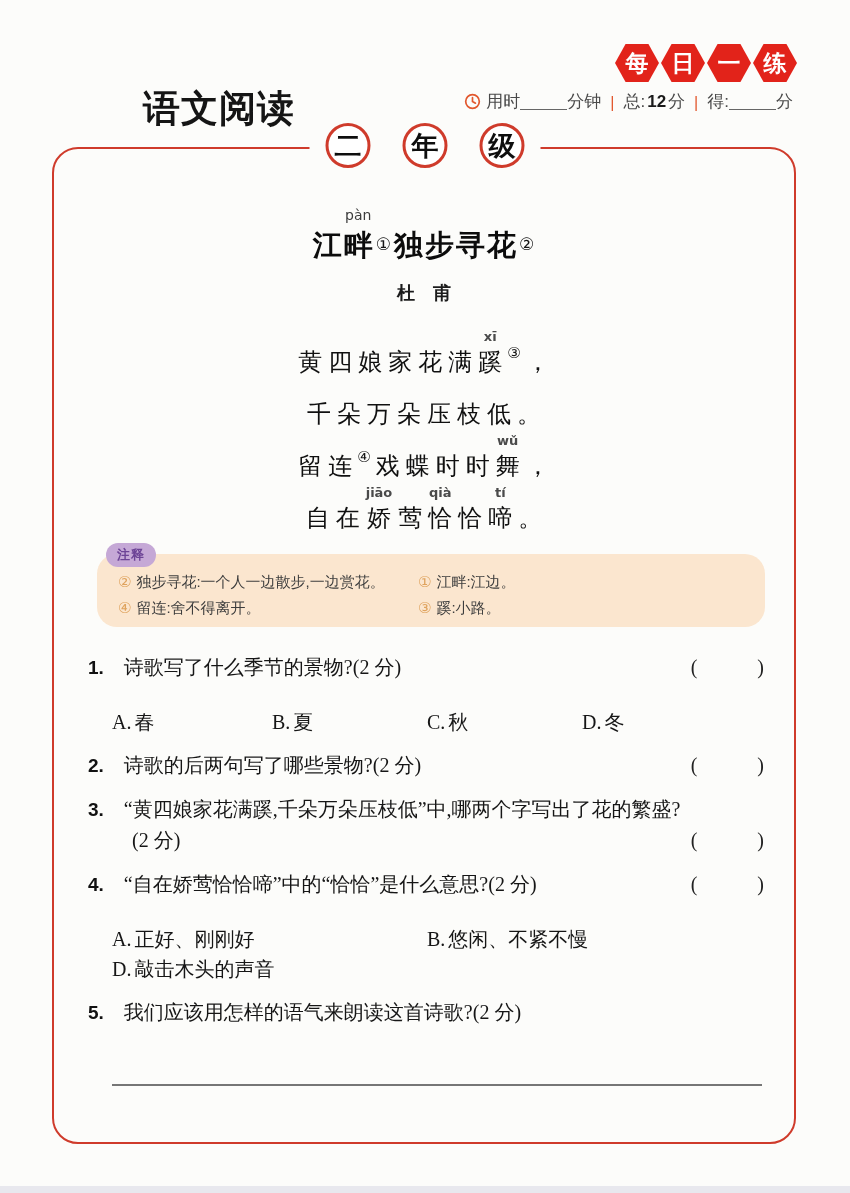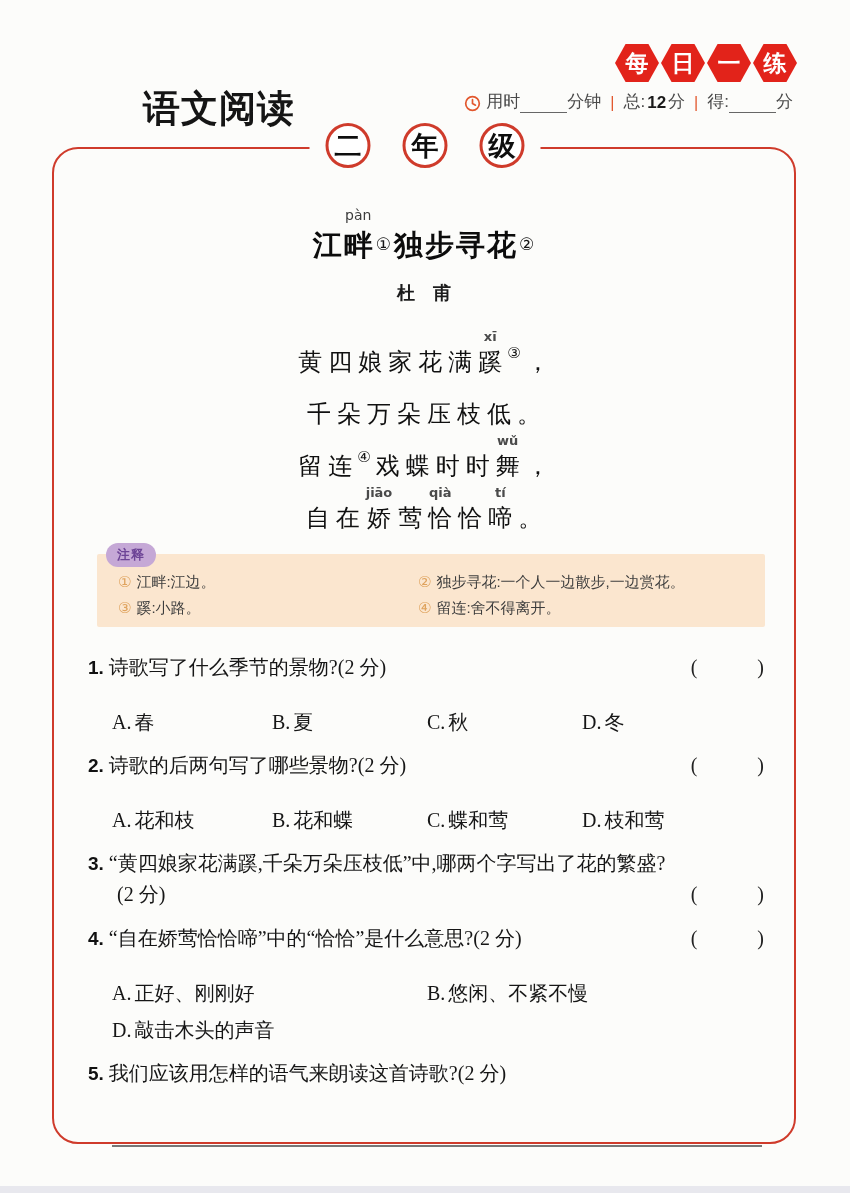--- a/index.html
+++ b/index.html
@@ -23,21 +23,21 @@
   .hex {
     width:44px; height:38px; background:#e2231a; color:#fff;
     clip-path:polygon(24% 0,76% 0,100% 50%,76% 100%,24% 100%,0 50%);
     font-size:23px; font-weight:700; line-height:38px; text-align:center;
   }
   .time-row {
     position:absolute; top:90px; right:57px;
     display:flex; align-items:flex-end;
     font-size:17px; color:#4a4a4a; white-space:nowrap;
   }
-  .time-row .seg { display:flex; align-items:flex-end; }
+  .time-row .seg { display:flex; align-items:center; }
   .clock { width:17px; height:17px; margin:0 5px 1px 0; }
   .blank { display:inline-block; width:47px; border-bottom:1.5px solid #666; height:16px; }
   .sep { color:#e2572d; margin:0 9px; font-size:16px; line-height:20px; }
   .tv { font-weight:700; color:#1a1a1a; margin:0 2px; }
 
   
   .main-box {
     position:absolute; left:52px; top:147px; width:744px; height:997px;
     border:2px solid #cf3b2b; border-radius:26px;
   }
@@ -65,51 +65,51 @@
   .poem-lines { margin-top:24px; }
   .poem-line { height:52px; }
   .poem-line .cell { margin:0 3px; }
   .poem-line .py { height:17px; font-size:13px; color:#4a4a4a;font-weight:bold; }
   .poem-line .ch { font-size:24px; font-family:"Liberation Serif", serif; color:#101010; }
   .poem-line .sup-ref { font-size:15px; transform:translateY(-16px); }
 
   
   .notes-box {
     position:absolute; left:43px; top:405px; width:668px; height:73px;
-    background:#fbe6cf; border-radius:2px;
+    background:#fbe6cf; border-radius:20px;
   }
   .notes-badge {
     position:absolute; top:-11px; left:9px;
     background:#c5a8d6; color:#6d4496; font-size:13px; font-weight:700;
     padding:3px 11px; border-radius:12px; letter-spacing:1px;
   }
   .notes-grid {
     display:grid; grid-template-columns:300px 1fr;
     padding:15px 0 0 21px; font-size:15px;
   }
   .note-item { line-height:25px; color:#3d3d3d; white-space:nowrap; }
   .note-num { color:#dfa35e; margin-right:5px; font-family:"DejaVu Sans", sans-serif; }
 
   
   .questions { position:absolute; left:34px; top:503px; right:30px; }
   .question { margin-bottom:13px; }
   .qrow { display:flex; align-items:baseline; line-height:31px; }
   .qnum { font-size:19px; font-weight:700; color:#111; flex:0 0 auto; }
   .qtext {
-    font-size:20px; color:#161616; margin-left:5px;
+    font-size:20px; color:#161616; margin-left:20px;
     font-family:"Liberation Serif", serif;
   }
   .bracket {
     margin-left:auto; font-size:20px; color:#222; white-space:pre;
     font-family:"Liberation Serif", serif; flex:0 0 auto;
   }
   .qrow2 { display:flex; align-items:flex-start; line-height:31px; padding-left:24px; }
   .opts { display:grid; padding-left:24px; margin-top:24px; line-height:30px; }
   .opts.cols4 { grid-template-columns:160px 155px 155px 1fr; }
-  .opts.cols2 { grid-template-columns:315px 1fr; row-gap:7px; }
+  .opts.cols2 { grid-template-columns:315px 1fr; }
   .opt { font-size:20px; color:#161616; font-family:"Liberation Serif", serif; white-space:nowrap; }
   .olabel { margin-right:3px; }
   .answer-line {
     margin:56px 0 0 24px; width:650px; border-top:2px solid #767676; height:0;
   }
 
   .bottom-strip { position:absolute; left:0; bottom:0; width:850px; height:7px; background:#e8e8ee; }
 </style>
 </head>
 <body>
@@ -163,26 +163,26 @@
         <div class="poem-line"><span class="cell"><span class="py">&nbsp;</span><span class="ch">千</span></span><span class="cell"><span class="py">&nbsp;</span><span class="ch">朵</span></span><span class="cell"><span class="py">&nbsp;</span><span class="ch">万</span></span><span class="cell"><span class="py">&nbsp;</span><span class="ch">朵</span></span><span class="cell"><span class="py">&nbsp;</span><span class="ch">压</span></span><span class="cell"><span class="py">&nbsp;</span><span class="ch">枝</span></span><span class="cell"><span class="py">&nbsp;</span><span class="ch">低</span></span><span class="cell"><span class="py">&nbsp;</span><span class="ch">。</span></span></div>
         <div class="poem-line"><span class="cell"><span class="py">&nbsp;</span><span class="ch">留</span></span><span class="cell"><span class="py">&nbsp;</span><span class="ch">连</span></span><span class="sup-ref">④</span><span class="cell"><span class="py">&nbsp;</span><span class="ch">戏</span></span><span class="cell"><span class="py">&nbsp;</span><span class="ch">蝶</span></span><span class="cell"><span class="py">&nbsp;</span><span class="ch">时</span></span><span class="cell"><span class="py">&nbsp;</span><span class="ch">时</span></span><span class="cell"><span class="py">wǔ</span><span class="ch">舞</span></span><span class="cell"><span class="py">&nbsp;</span><span class="ch">，</span></span></div>
         <div class="poem-line"><span class="cell"><span class="py">&nbsp;</span><span class="ch">自</span></span><span class="cell"><span class="py">&nbsp;</span><span class="ch">在</span></span><span class="cell"><span class="py">jiāo</span><span class="ch">娇</span></span><span class="cell"><span class="py">&nbsp;</span><span class="ch">莺</span></span><span class="cell"><span class="py">qià</span><span class="ch">恰</span></span><span class="cell"><span class="py">&nbsp;</span><span class="ch">恰</span></span><span class="cell"><span class="py">tí</span><span class="ch">啼</span></span><span class="cell"><span class="py">&nbsp;</span><span class="ch">。</span></span></div>
       </div>
   </div>
 
   <div class="notes-box">
     <span class="notes-badge">注释</span>
     <div class="notes-grid">
       <div>
+          <div class="note-item"><span class="note-num">②</span><span>独步寻花:一个人一边散步,一边赏花。</span></div>
+          <div class="note-item"><span class="note-num">④</span><span>留连:舍不得离开。</span></div>
+        </div>
+      <div>
           <div class="note-item"><span class="note-num">①</span><span>江畔:江边。</span></div>
           <div class="note-item"><span class="note-num">③</span><span>蹊:小路。</span></div>
-        </div>
-      <div>
-          <div class="note-item"><span class="note-num">②</span><span>独步寻花:一个人一边散步,一边赏花。</span></div>
-          <div class="note-item"><span class="note-num">④</span><span>留连:舍不得离开。</span></div>
         </div>
     </div>
   </div>
 
   <div class="questions">
       <div class="question">
         <div class="qrow">
           <span class="qnum">1.</span>
           <span class="qtext">诗歌写了什么季节的景物?(2 分)</span>
           <span class="bracket">(　　　)</span>
@@ -193,26 +193,20 @@
           <span class="opt"><span class="olabel">C.</span><span>秋</span></span>
           <span class="opt"><span class="olabel">D.</span><span>冬</span></span>
         </div>
       </div>
       <div class="question">
         <div class="qrow">
           <span class="qnum">2.</span>
           <span class="qtext">诗歌的后两句写了哪些景物?(2 分)</span>
           <span class="bracket">(　　　)</span>
         </div>
-        <div class="opts cols4">
-          <span class="opt"><span class="olabel">A.</span><span>花和枝</span></span>
-          <span class="opt"><span class="olabel">B.</span><span>花和蝶</span></span>
-          <span class="opt"><span class="olabel">C.</span><span>蝶和莺</span></span>
-          <span class="opt"><span class="olabel">D.</span><span>枝和莺</span></span>
-        </div>
       </div>
       <div class="question">
         <div class="qrow">
           <span class="qnum">3.</span>
           <span class="qtext">“黄四娘家花满蹊,千朵万朵压枝低”中,哪两个字写出了花的繁盛?</span>
         </div>
         <div class="qrow2">
           <span class="qtext">(2 分)</span>
           <span class="bracket">(　　　)</span>
         </div>

